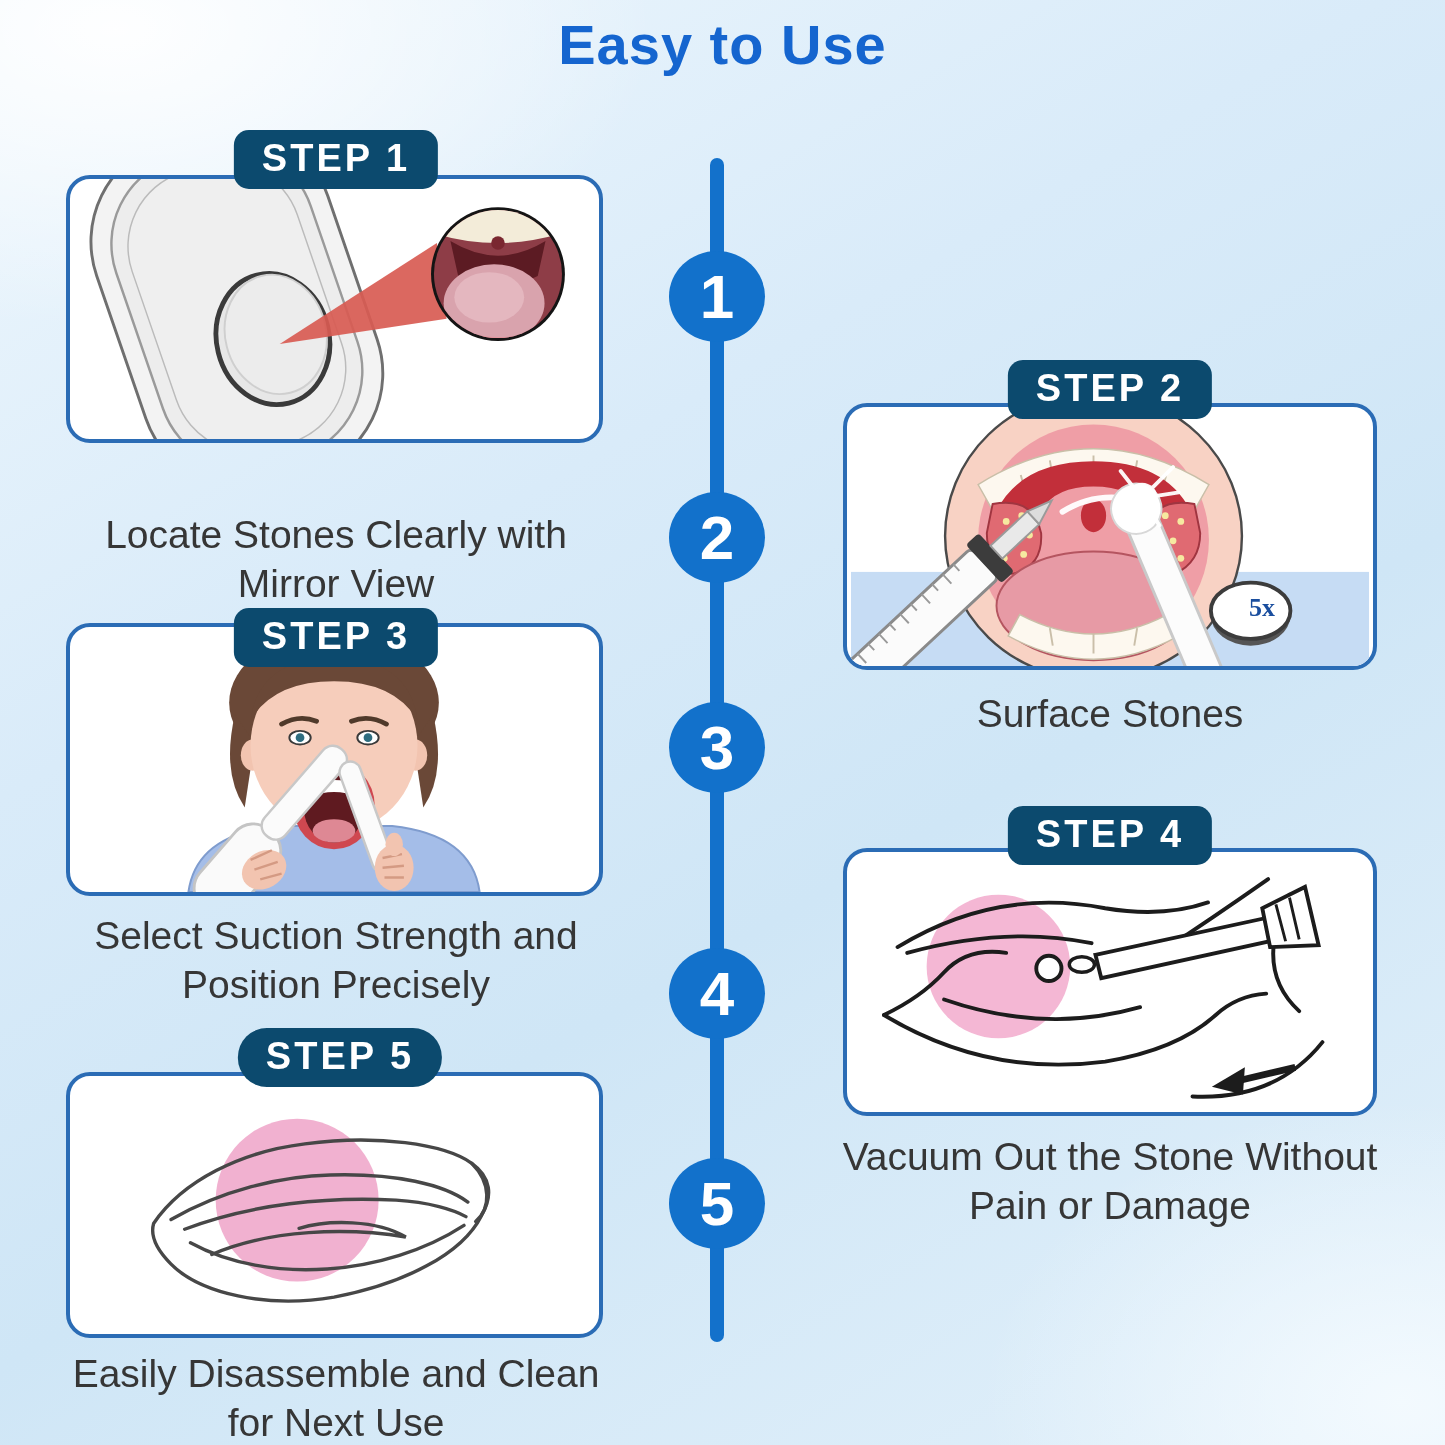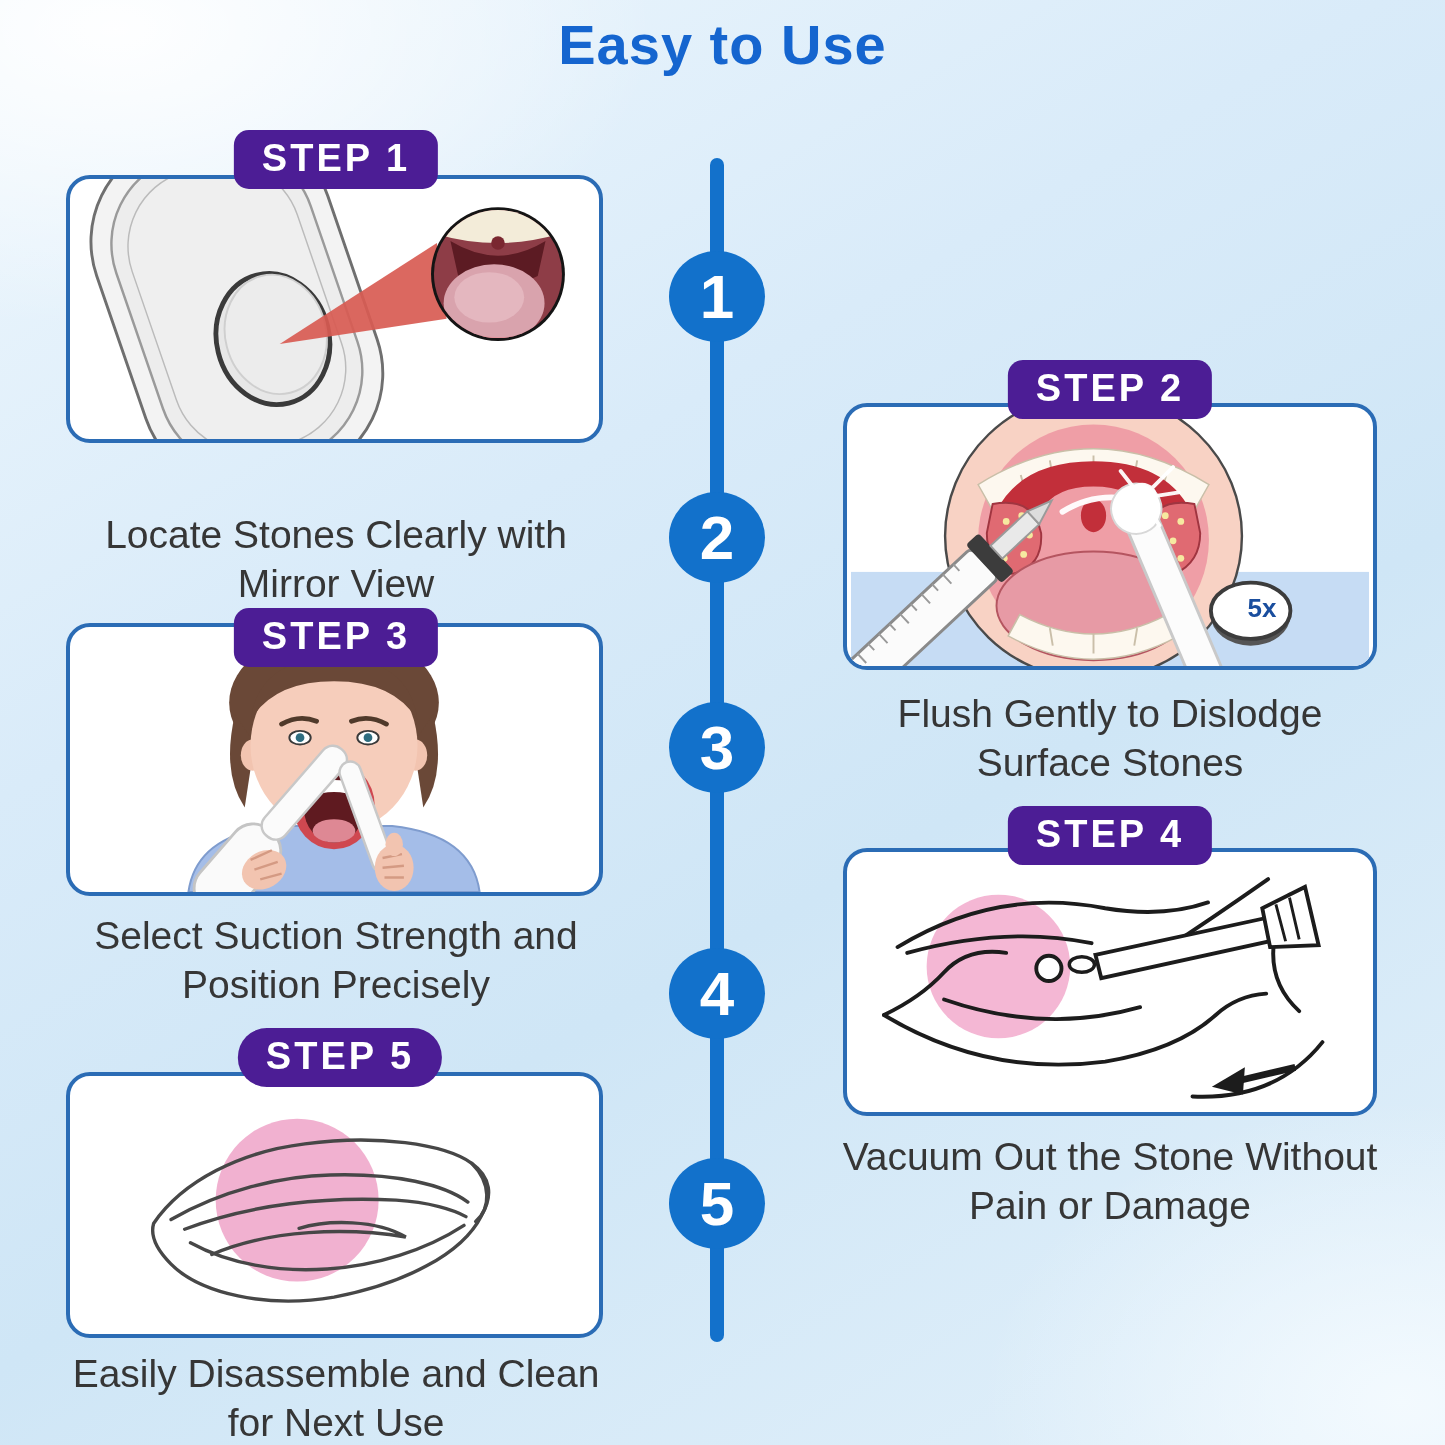--- a/index.html
+++ b/index.html
@@ -42,21 +42,21 @@
   }
   .panel svg { display: block; width: 100%; height: 100%; }
   .panel-1 { left: 66px;  top: 175px;  width: 537px; height: 268px; }
   .panel-2 { left: 843px; top: 403px;  width: 534px; height: 267px; }
   .panel-3 { left: 66px;  top: 623px;  width: 537px; height: 273px; }
   .panel-4 { left: 843px; top: 848px;  width: 534px; height: 268px; }
   .panel-5 { left: 66px;  top: 1072px; width: 537px; height: 266px; }
 
   .badge {
     position: absolute; transform: translateX(-50%);
-    background: #4c1d95; color: #ffffff;
+    background: #0c4a6e; color: #ffffff;
     font-size: 38px; font-weight: bold; letter-spacing: 3px;
     padding: 7px 28px 9px 28px; border-radius: 15px;
     z-index: 3; white-space: nowrap; text-align: center;
   }
   .badge-1 { left: 336px;  top: 130px; }
   .badge-2 { left: 1110px; top: 360px; }
   .badge-3 { left: 336px;  top: 608px; }
   .badge-4 { left: 1110px; top: 806px; }
   .badge-5 { left: 340px;  top: 1028px; border-radius: 29px; }
 
@@ -66,21 +66,21 @@
   }
   .caption-1 { left: 36px;  top: 489px; margin-top: 22px; }
   .caption-2 { left: 810px; top: 690px; }
   .caption-3 { left: 36px;  top: 912px; }
   .caption-4 { left: 810px; top: 1133px; }
   .caption-5 { left: 36px;  top: 1350px; }
 
   .mirror-label {
     position: absolute; left: 1232px; top: 593px; width: 60px;
     text-align: center; font-size: 26px; font-weight: bold;
-    color: #1a4e9e; z-index: 2;
+    color: #1a4e9e; z-index: 2; font-family: Liberation Serif, serif;
   }
 </style>
 </head>
 <body>
 
 <div class="page-title">Easy to Use</div>
 
 <div class="vline"></div>
 <div class="tnum tnum-1">1</div>
 <div class="tnum tnum-2">2</div>
@@ -262,21 +262,20 @@
 <div class="badge badge-2">STEP 2</div>
 <div class="badge badge-3">STEP 3</div>
 <div class="badge badge-4">STEP 4</div>
 <div class="badge badge-5">STEP 5</div>
 
 <div class="caption caption-1">
   <div>Locate Stones Clearly with</div>
   <div>Mirror View</div>
 </div>
 <div class="caption caption-2">
-  <div>Flush Gently to Dislodge</div>
   <div>Surface Stones</div>
 </div>
 <div class="caption caption-3">
   <div>Select Suction Strength and</div>
   <div>Position Precisely</div>
 </div>
 <div class="caption caption-4">
   <div>Vacuum Out the Stone Without</div>
   <div>Pain or Damage</div>
 </div>

